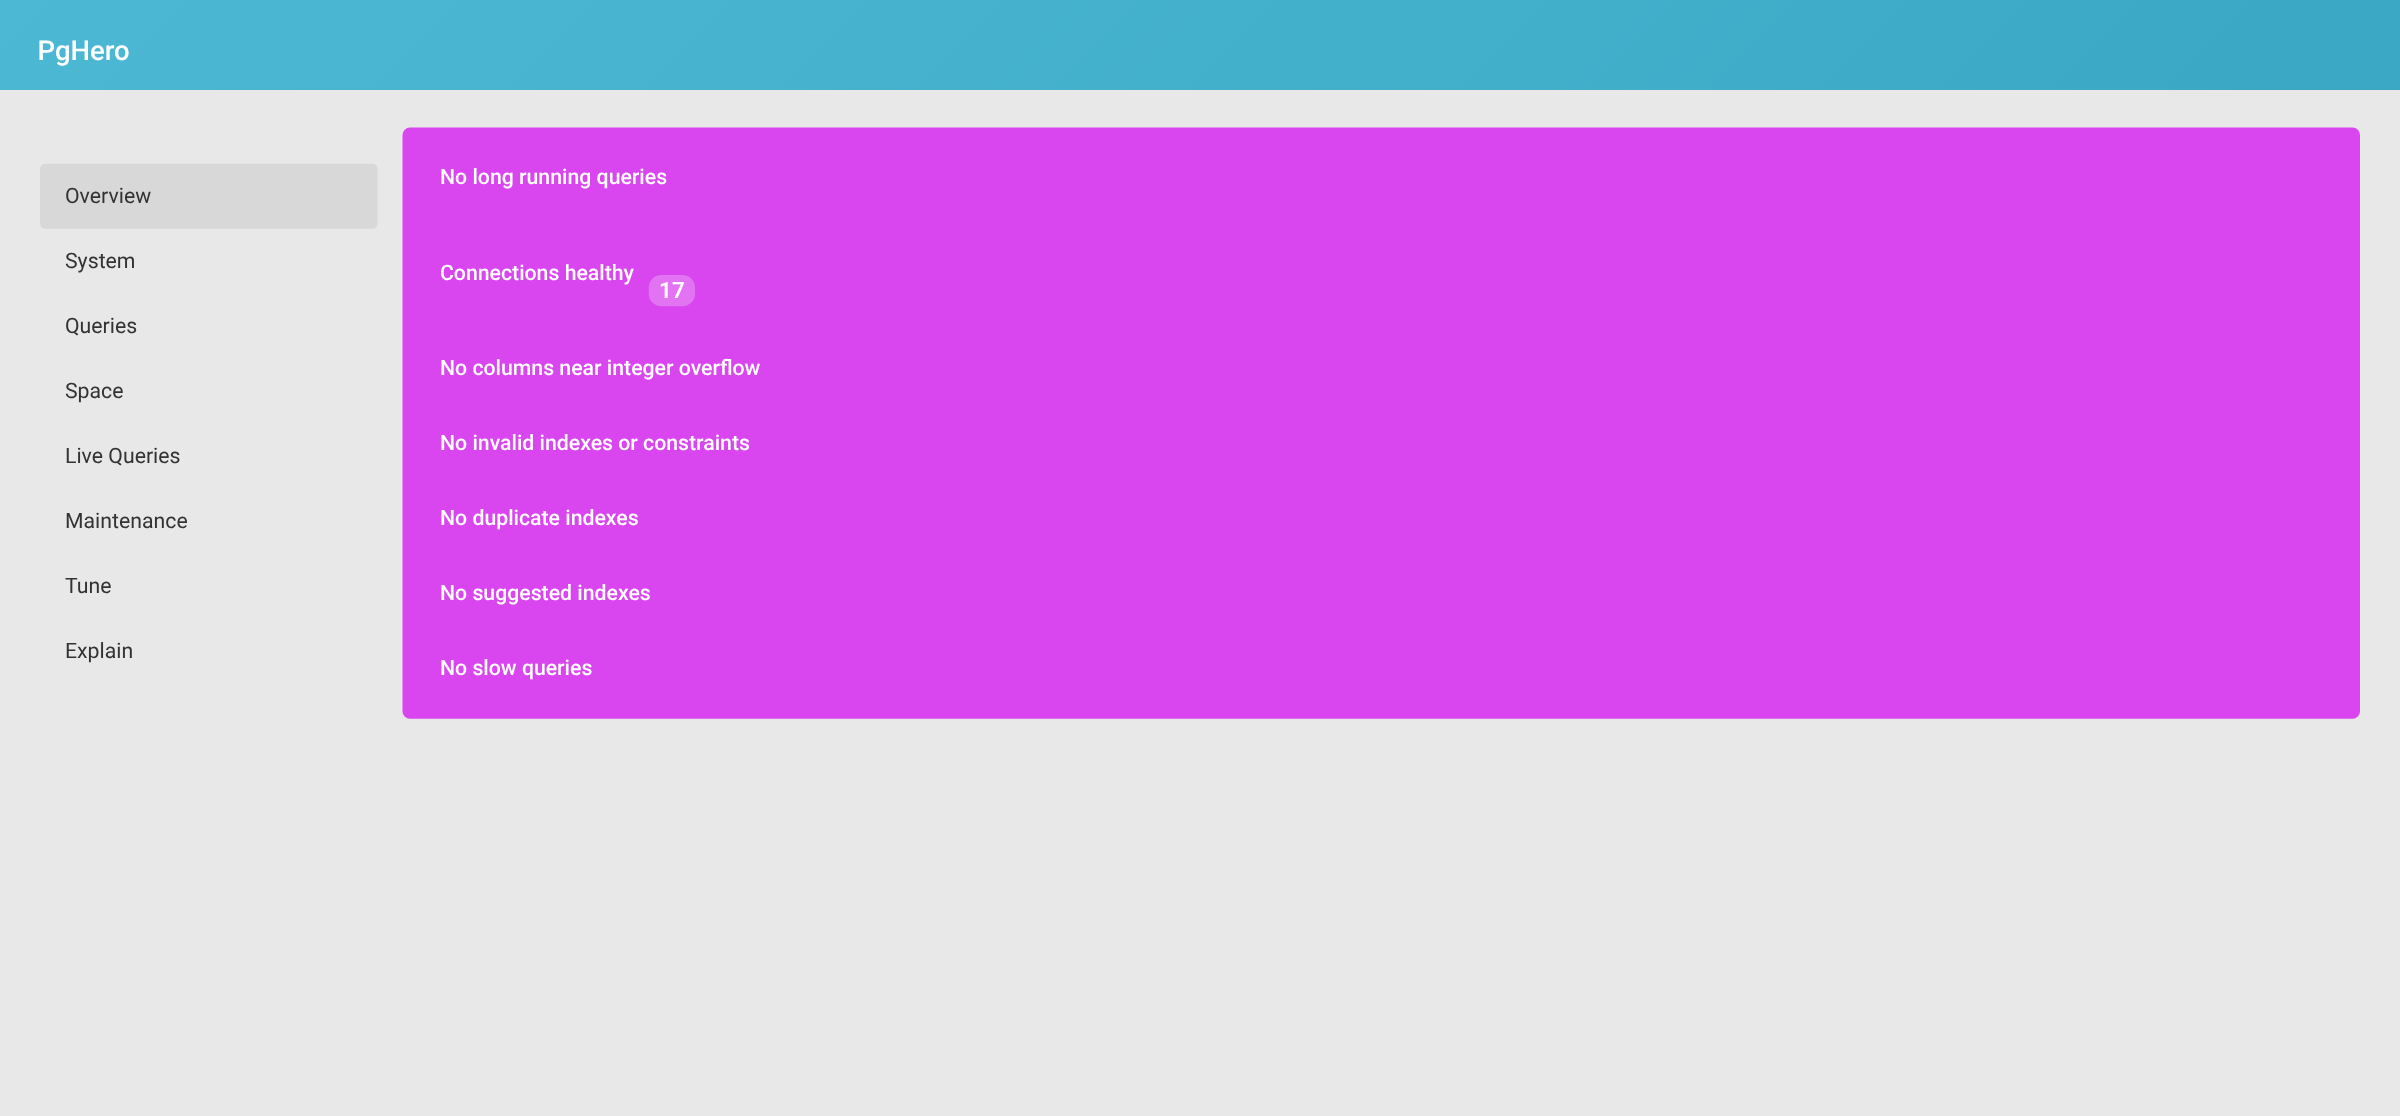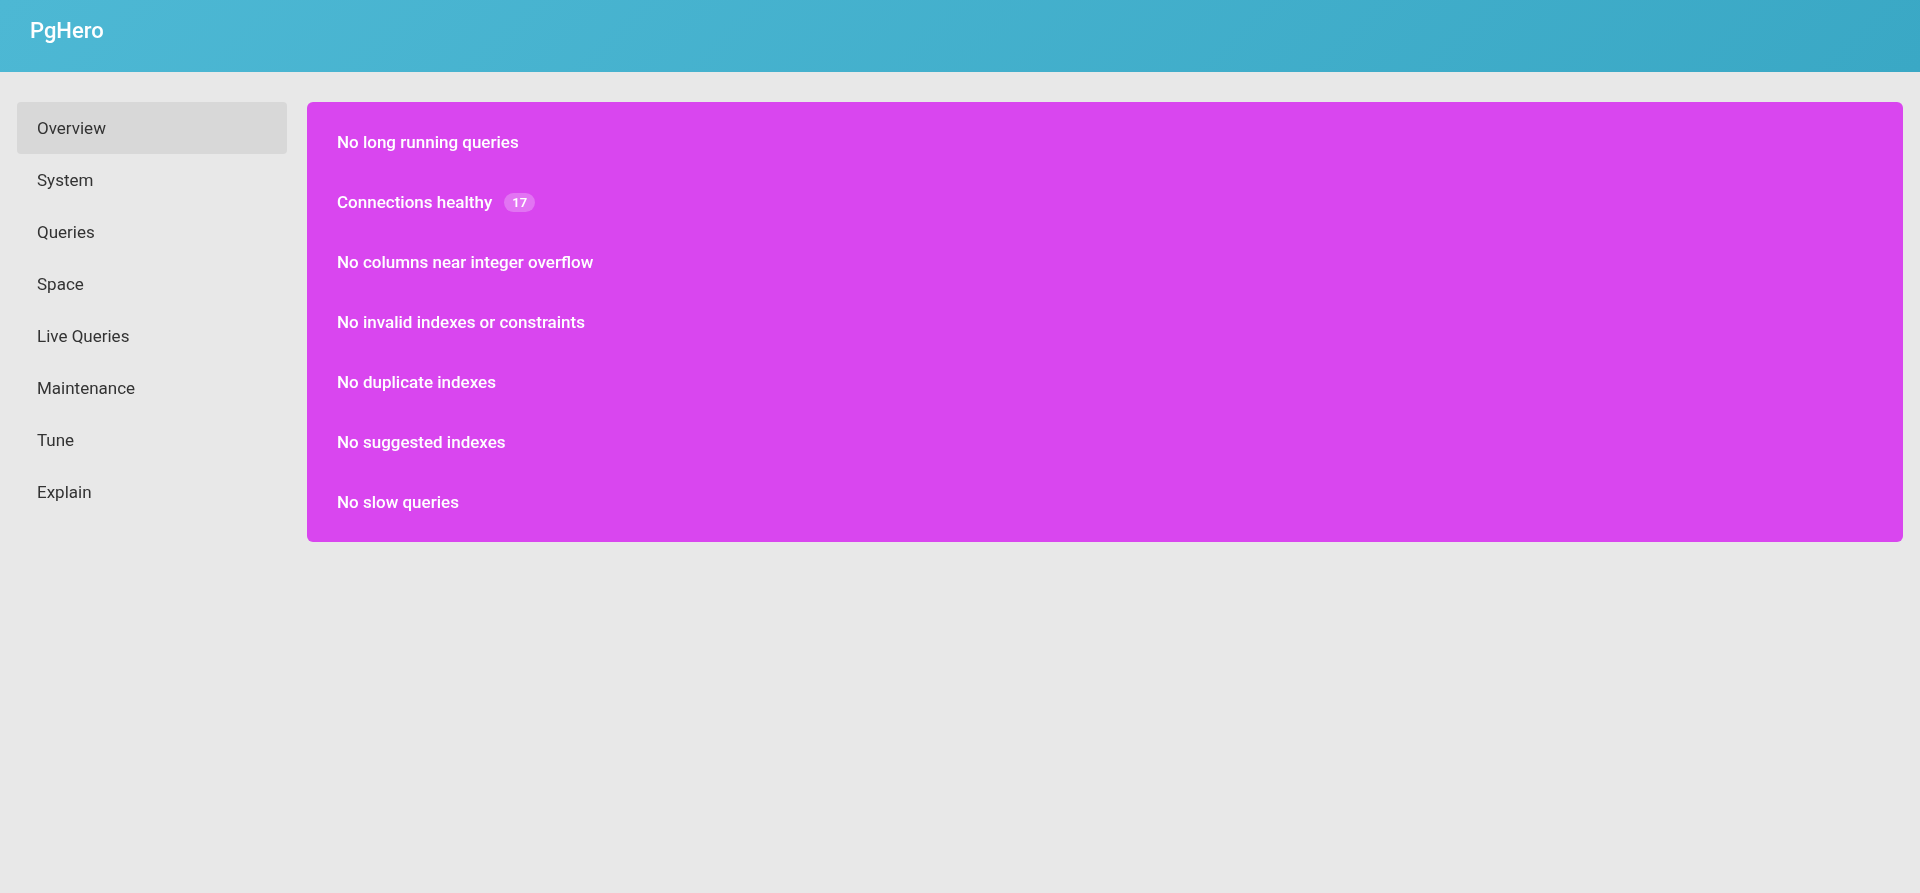--- a/index.html
+++ b/index.html
@@ -13,33 +13,34 @@
       background-color: #e8e8e8;
       min-height: 893px;
       width: 1920px;
     }
 
     .header {
       background: linear-gradient(135deg, #4db8d4, #3aa8c5);
       padding: 18px 30px;
       height: 72px;
       display: flex;
-      align-items: flex-start;
+      align-items: flex-end;
     }
 
     .header-title {
       color: white;
       font-size: 22px;
       font-weight: 500;
     }
 
     .main-content {
       display: flex;
-      padding: 30px 17px;
+      padding: 30px 32px;
       gap: 20px;
+      align-items: center;
     }
 
     .sidebar {
       width: 270px;
       flex-shrink: 0;
     }
 
     .sidebar-item {
       padding: 16px 20px;
       font-size: 17px;
@@ -66,24 +67,25 @@
       font-size: 17px;
       font-weight: 500;
       display: flex;
       align-items: center;
       gap: 12px;
     }
 
     .status-badge {
       background-color: rgba(255,255,255,0.25);
       color: white;
-      font-size: 13px;
+      font-size: 18px;
       padding: 2px 8px;
       border-radius: 10px;
       font-weight: 600;
+      margin-top: 28px;
     }
   </style>
 </head>
 <body>
 
 <header class="header">
   <span class="header-title">PgHero</span>
 </header>
 
 <div class="main-content">

